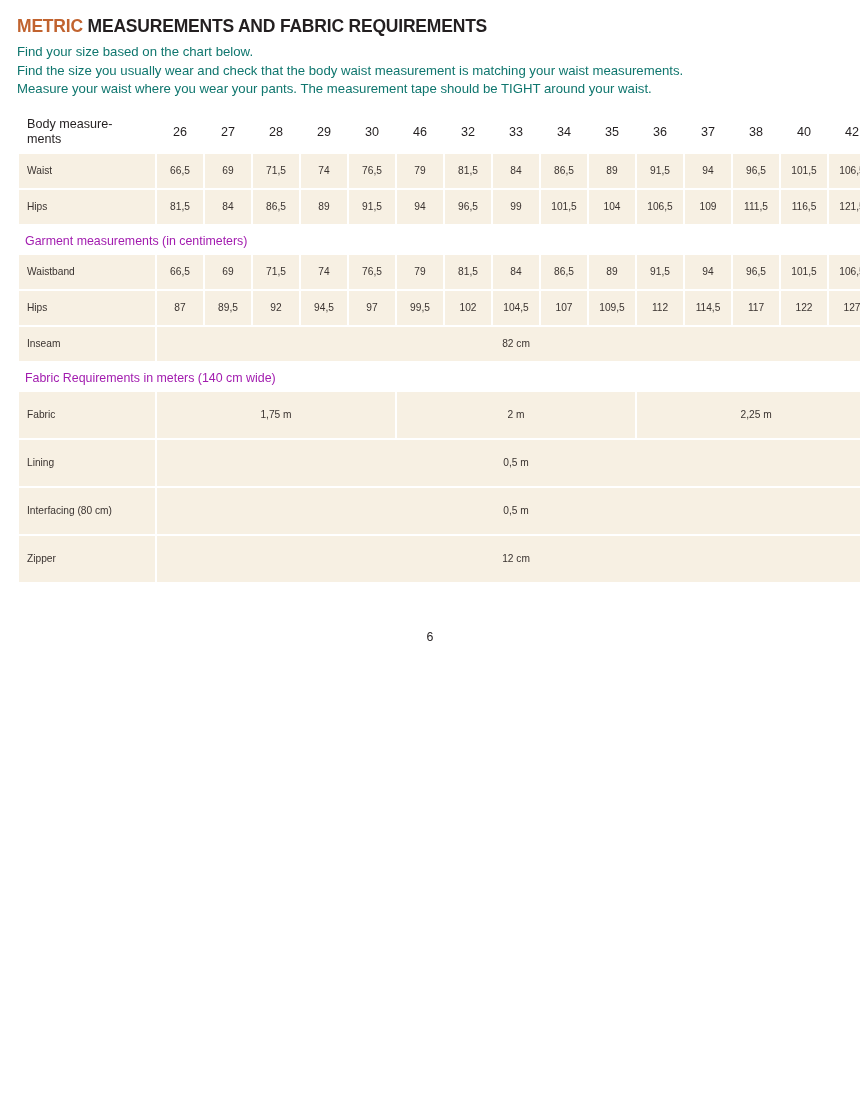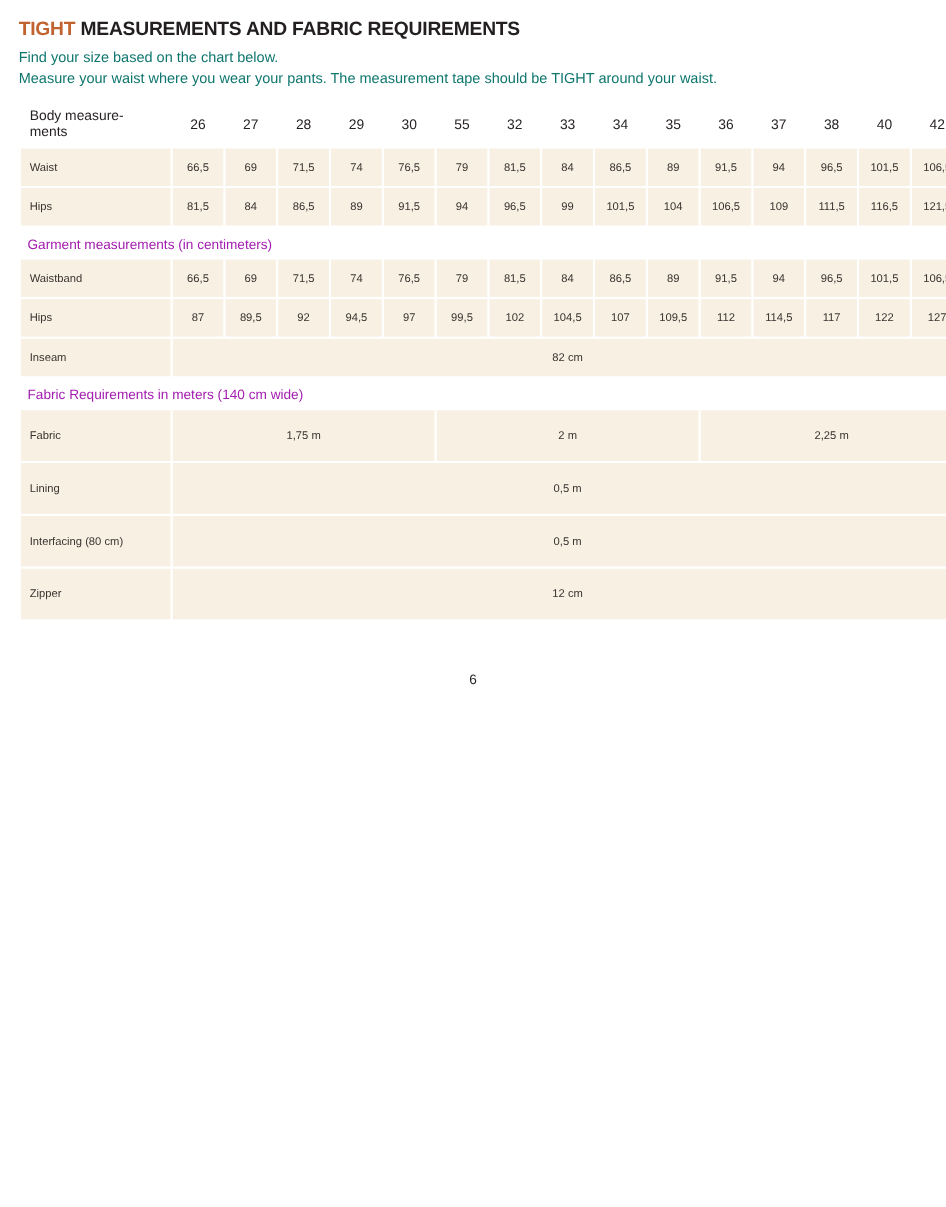--- a/index.html
+++ b/index.html
@@ -99,46 +99,47 @@
     margin-top: 48px;
     width: 826px;
   }
 </style>
 </head>
 <body>
 
 <div class="page">
 
   <h1 class="title">
-    <span class="metric">TIGHT</span>
+    <span class="metric">METRIC</span>
     <span class="rest">MEASUREMENTS AND FABRIC REQUIREMENTS</span>
   </h1>
 
   <div class="intro">
     <div>Find your size based on the chart below.</div>
+    <div>Find the size you usually wear and check that the body waist measurement is matching your waist measurements.</div>
     <div>Measure your waist where you wear your pants. The measurement tape should be TIGHT around your waist.</div>
   </div>
 
   <table>
     <colgroup>
       <col style="width:136px">
       <col span="15" style="width:46px">
     </colgroup>
     <tbody>
       <tr class="hdr-row">
         <td class="rowlabel">
           <span>Body measure-</span><br>
           <span>ments</span>
         </td>
         <td>26</td>
         <td>27</td>
         <td>28</td>
         <td>29</td>
         <td>30</td>
-        <td>55</td>
+        <td>46</td>
         <td>32</td>
         <td>33</td>
         <td>34</td>
         <td>35</td>
         <td>36</td>
         <td>37</td>
         <td>38</td>
         <td>40</td>
         <td>42</td>
       </tr>

